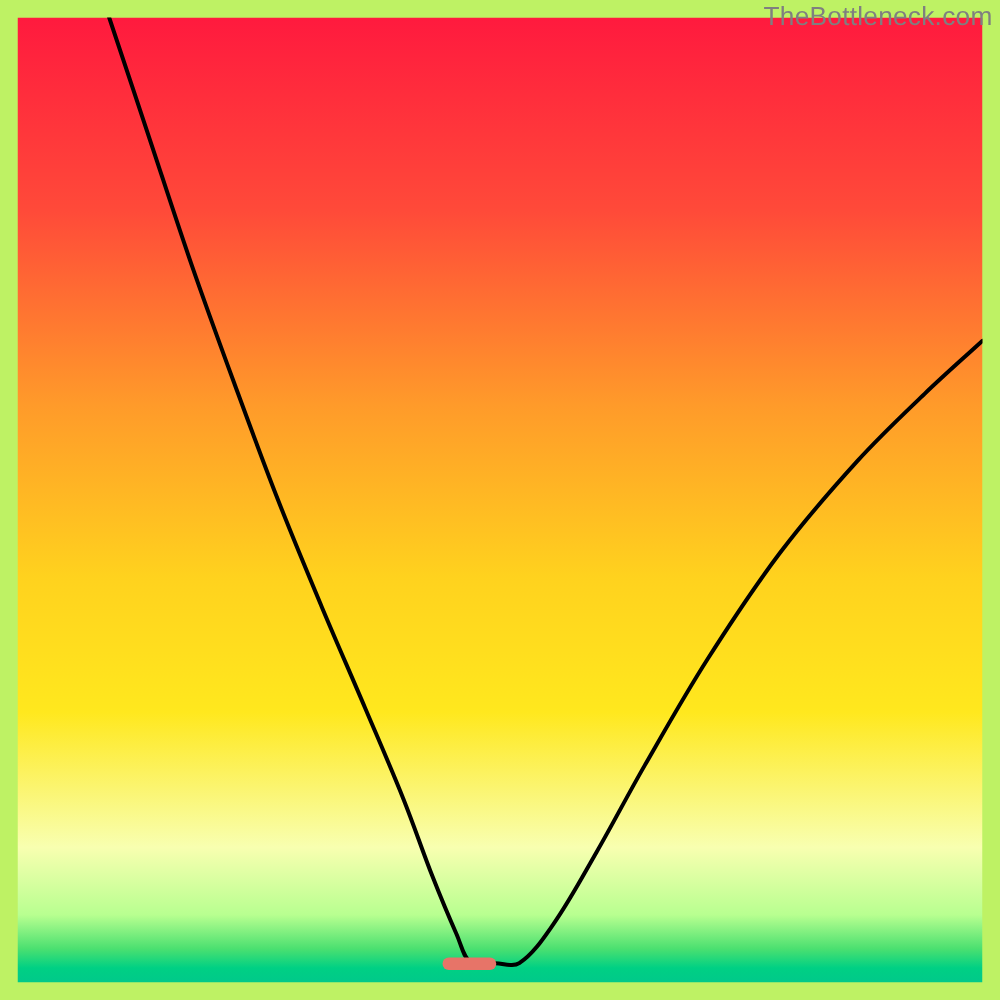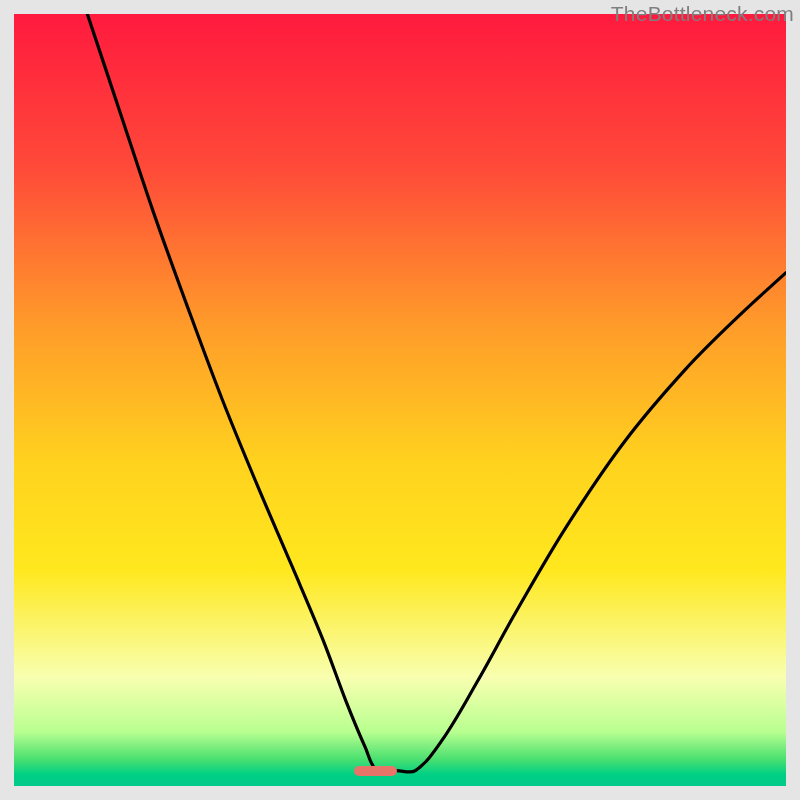--- a/index.html
+++ b/index.html
@@ -8,21 +8,21 @@
     width: 800px;
     height: 800px;
     background: #000;
     overflow: hidden;
     font-family: Arial, Helvetica, sans-serif;
   }
   .stage {
     position: relative;
     width: 800px;
     height: 800px;
-    background: #e5e5e5;
+    background: #bef264;
   }
   .plot {
     position: absolute;
     left: 14px;
     top: 14px;
     width: 772px;
     height: 772px;
   }
   .bg-svg {
     position: absolute;

